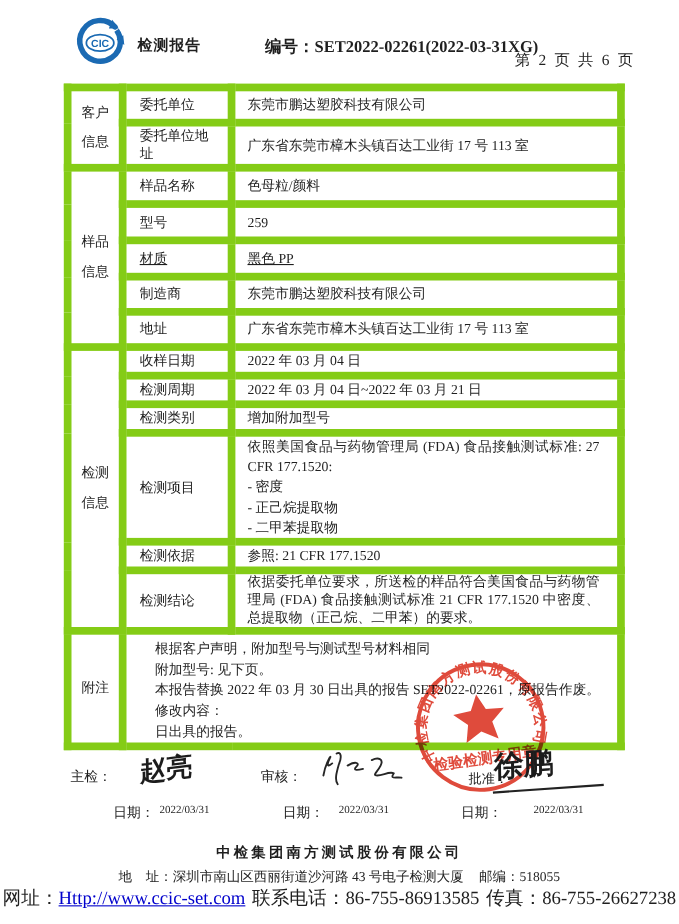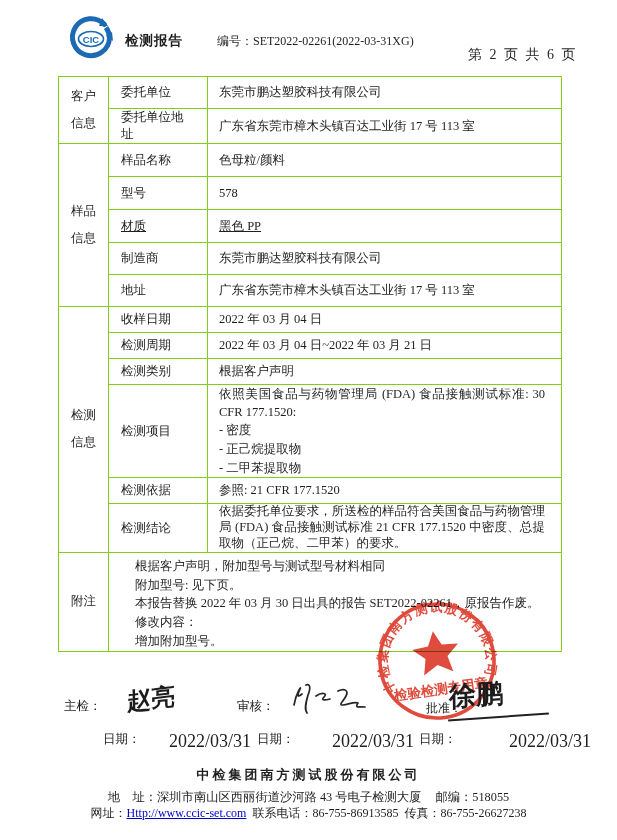--- a/index.html
+++ b/index.html
@@ -8,60 +8,60 @@
     background:#ffffff;
     font-family:"Liberation Serif","DejaVu Serif",serif;
     color:#1f1f1f;
     position:relative;
     overflow:hidden;
   }
   .abs { position:absolute; }
 
   
   .hdr-title   { left:125px; top:32px; font-size:13.5px; font-weight:bold; letter-spacing:1px; }
-  .hdr-no      { left:217px; top:33px; font-size:12px; font-weight:normal; }
+  .hdr-no      { left:241px; top:33px; font-size:15px; font-weight:bold; }
   .hdr-page    { left:468px; top:46px; font-size:14px; font-weight:normal; letter-spacing:2px; }
   .logo-wrap   { left:62px; top:14px; width:58px; height:50px; }
 
   
   .report-table { position:absolute; left:58px; top:76px; border-collapse:collapse; table-layout:fixed; width:503px; }
-  .report-table td { border:1px solid #84cc16; font-size:12.5px; vertical-align:middle; overflow:hidden; }
+  .report-table td { border:7px solid #84cc16; font-size:12.5px; vertical-align:middle; overflow:hidden; }
   td.sec   { width:50px; text-align:center; padding:0; }
   td.lbl   { width:99px; padding:0 12px 0 12px; }
   td.val   { width:354px; padding:0 16px 0 11px;margin-top:28px; }
   .sec-line { line-height:27px; }
   .multi   { padding-top:6px; padding-bottom:4px; vertical-align:top !important; }
   .multi .para  { line-height:18px; text-align:justify; }
   .multi .item  { line-height:18.8px; }
   .concl   { line-height:15.8px; text-align:justify; padding-top:2px; padding-bottom:2px; }
   .note-cell { vertical-align:top !important; padding-top:4px; padding-left:26px; padding-right:10px; }
   .note-cell .nline { line-height:18.8px; }
 
   
   .sig-label { font-size:12.5px; }
   .sig-name  { font-weight:bold; color:#1c1c1c; white-space:nowrap; }
   .sig-zhao  { left:127px; top:683px; font-size:24px; transform:rotate(-7deg) skewX(-6deg); }
   .sig-xu    { left:449px; top:677px; font-size:27px; transform:rotate(-5deg) skewX(-4deg); }
   .sig-xu-line { left:448px; top:716px; width:101px; height:2px; background:#222; transform:rotate(-4deg); }
   .date-label { font-size:12.5px;margin-left:20px; }
-  .date-val   { font-size:18px;margin-left:24px; }
+  .date-val   { font-size:10px; }
 
   
   .stamp {
     left:374px; top:598px; width:126px; height:126px;
     transform:rotate(-8deg);
     opacity:.92;
     mix-blend-mode:multiply;
     pointer-events:none;
   }
 
   
   .foot-company { left:0; top:766px; width:617px; text-align:center; font-size:13px; font-weight:bold; letter-spacing:3px; }
   .foot-line1   { left:0; top:789px; width:617px; text-align:center; font-size:12.3px; }
-  .foot-line2   { left:0; top:805px; width:617px; text-align:center; font-size:12px; }
+  .foot-line2   { left:0; top:805px; width:617px; text-align:center; font-size:17px; }
   .weblink      { color:#0000cc; text-decoration:underline; cursor:pointer; }
   .gap1 { display:inline-block; width:14px; }
   .gap2 { display:inline-block; width:6px; }
 </style>
 </head>
 <body>
 
 <div class="abs logo-wrap">
   <svg width="58" height="50" viewBox="0 0 58 50">
 
@@ -98,21 +98,21 @@
   <tr style="height:33px;">
     <td class="sec" rowspan="5">
       <div class="sec-line">样品</div>
       <div class="sec-line">信息</div>
     </td>
     <td class="lbl">样品名称</td>
     <td class="val">色母粒/颜料</td>
   </tr>
   <tr style="height:33px;">
     <td class="lbl">型号</td>
-    <td class="val">578</td>
+    <td class="val">259</td>
   </tr>
   <tr style="height:33px;text-decoration:underline;">
     <td class="lbl">材质</td>
     <td class="val">黑色 PP</td>
   </tr>
   <tr style="height:32px;">
     <td class="lbl">制造商</td>
     <td class="val">东莞市鹏达塑胶科技有限公司</td>
   </tr>
   <tr style="height:32px;">
@@ -127,26 +127,26 @@
     </td>
     <td class="lbl">收样日期</td>
     <td class="val">2022 年 03 月 04 日</td>
   </tr>
   <tr style="height:26px;">
     <td class="lbl">检测周期</td>
     <td class="val">2022 年 03 月 04 日~2022 年 03 月 21 日</td>
   </tr>
   <tr style="height:26px;">
     <td class="lbl">检测类别</td>
-    <td class="val">根据客户声明</td>
+    <td class="val">增加附加型号</td>
   </tr>
   <tr style="height:92px;">
     <td class="lbl">检测项目</td>
     <td class="val multi">
-      <div class="para">依照美国食品与药物管理局 (FDA) 食品接触测试标准: 30 CFR 177.1520:</div>
+      <div class="para">依照美国食品与药物管理局 (FDA) 食品接触测试标准: 27 CFR 177.1520:</div>
       <div class="item">- 密度</div>
       <div class="item">- 正己烷提取物</div>
       <div class="item">- 二甲苯提取物</div>
     </td>
   </tr>
   <tr style="height:26px;">
     <td class="lbl">检测依据</td>
     <td class="val">参照: 21 CFR 177.1520</td>
   </tr>
   <tr style="height:46px;">
@@ -156,21 +156,21 @@
 
   <tr style="height:95px;">
     <td class="sec">
       <div class="sec-line">附注</div>
     </td>
     <td class="note-cell" colspan="2">
       <div class="nline">根据客户声明，附加型号与测试型号材料相同</div>
       <div class="nline">附加型号: 见下页。</div>
       <div class="nline">本报告替换 2022 年 03 月 30 日出具的报告 SET2022-02261，原报告作废。</div>
       <div class="nline">修改内容：</div>
-      <div class="nline">增加附加型号。</div>
+      <div class="nline">日出具的报告。</div>
     </td>
   </tr>
 </tbody>
   </table>
 
 <div class="abs stamp">
   <svg width="126" height="126" viewBox="0 0 126 126">
     <circle cx="63" cy="63" r="57" fill="none" stroke="#dd3b2b" stroke-width="3.6"></circle>
     <path id="sealArc" d="M 19.5,88 A 50,50 0 1 1 106.5,88" fill="none"></path>
     <text font-size="13" font-weight="bold" fill="#dd3b2b" letter-spacing="1.5" font-family="Liberation Serif, serif">

